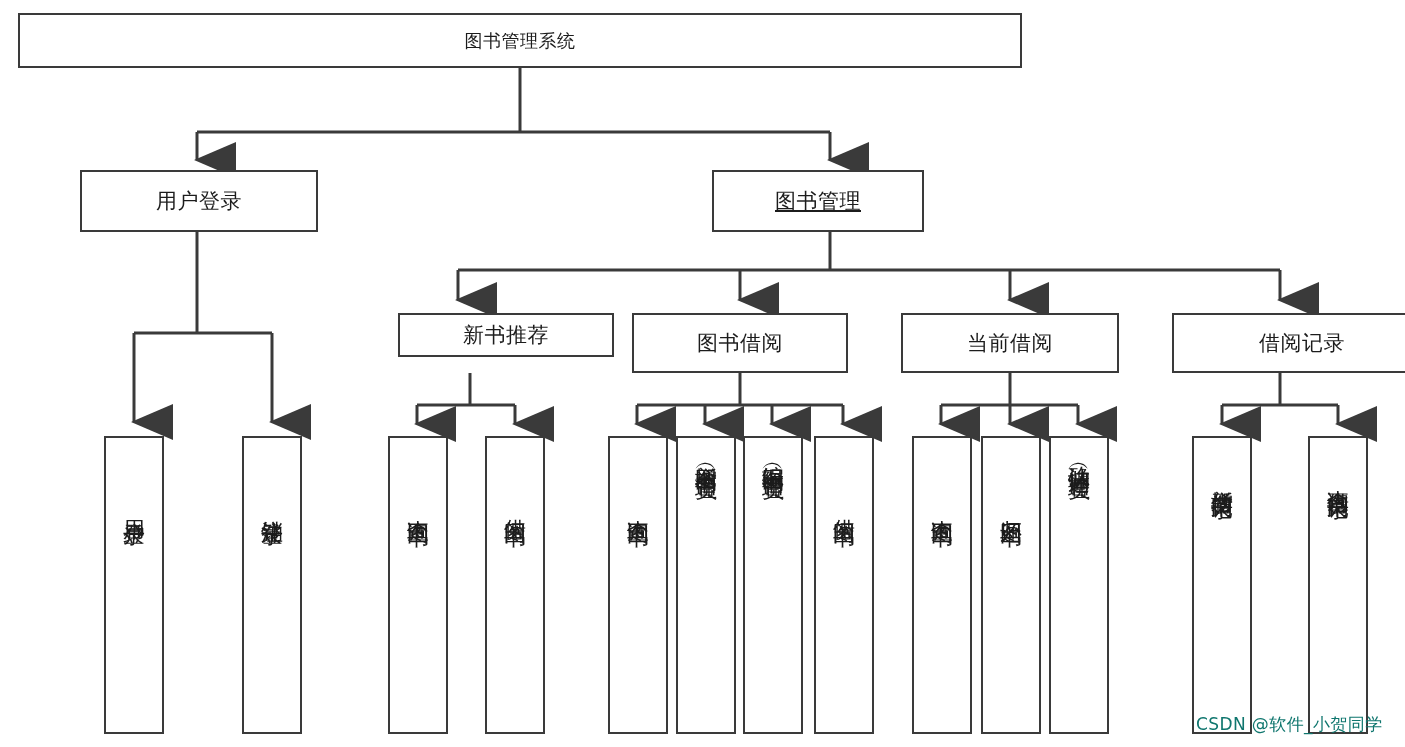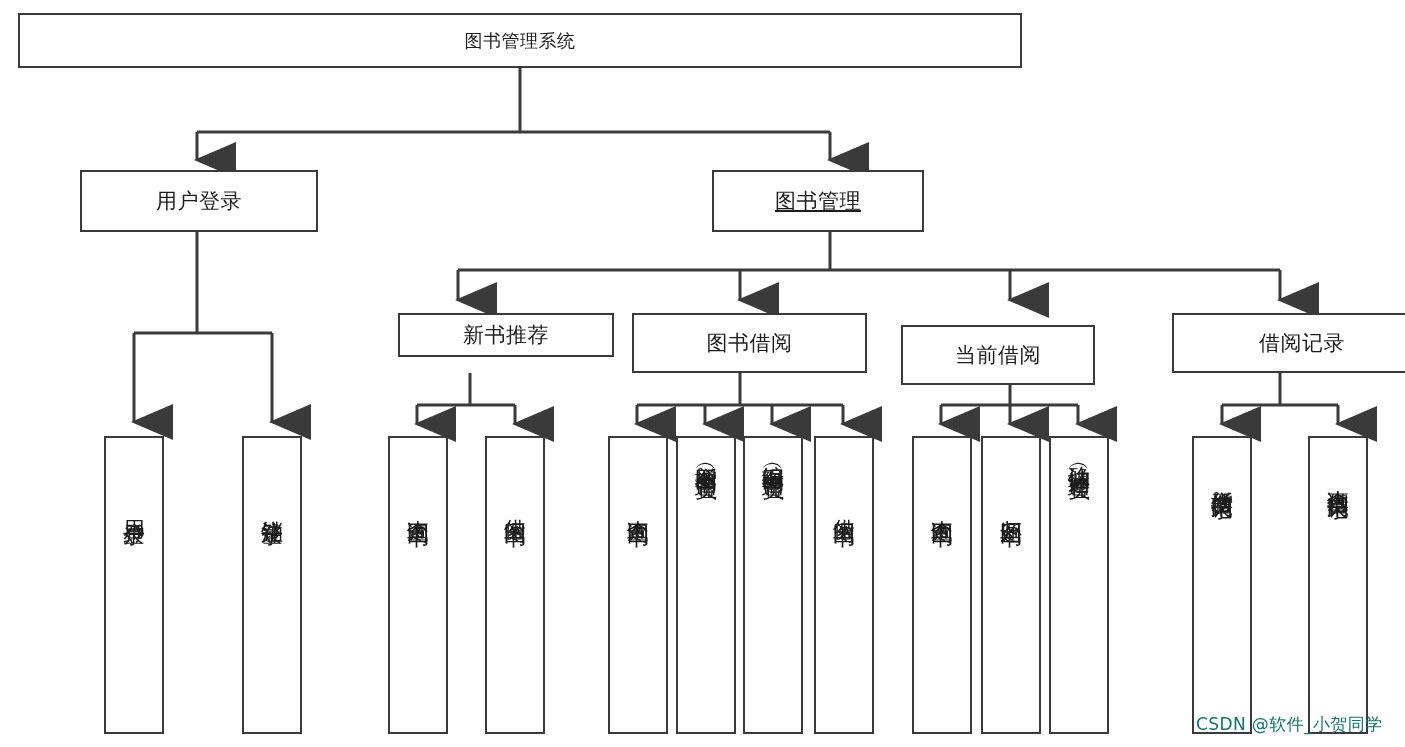--- a/index.html
+++ b/index.html
@@ -143,24 +143,24 @@
   <div class="node horiz" style="left:80px; top:170px; width:238px; height:62px;">
     <span class="label">用户登录</span>
   </div>
   <div class="node horiz" style="left:712px; top:170px; width:212px; height:62px;text-decoration:underline;">
     <span class="label">图书管理</span>
   </div>
 
   <div class="node horiz" style="left:362px; top:313px; width:216px; height:44px;margin-left:36px;">
     <span class="label">新书推荐</span>
   </div>
-  <div class="node horiz" style="left:632px; top:313px; width:235px; height:60px;">
+  <div class="node horiz" style="left:632px; top:313px; width:216px; height:60px;">
     <span class="label">图书借阅</span>
   </div>
-  <div class="node horiz" style="left:901px; top:313px; width:194px; height:60px;margin-top:12px;">
+  <div class="node horiz" style="left:901px; top:313px; width:218px; height:60px;">
     <span class="label">当前借阅</span>
   </div>
   <div class="node horiz" style="left:1172px; top:313px; width:260px; height:60px;">
     <span class="label">借阅记录</span>
   </div>
 
   <div class="node vert mid" style="left:104px; top:436px; width:60px; height:298px;">
     <span class="label">用户登录</span>
   </div>
   <div class="node vert mid" style="left:242px; top:436px; width:60px; height:298px;">

